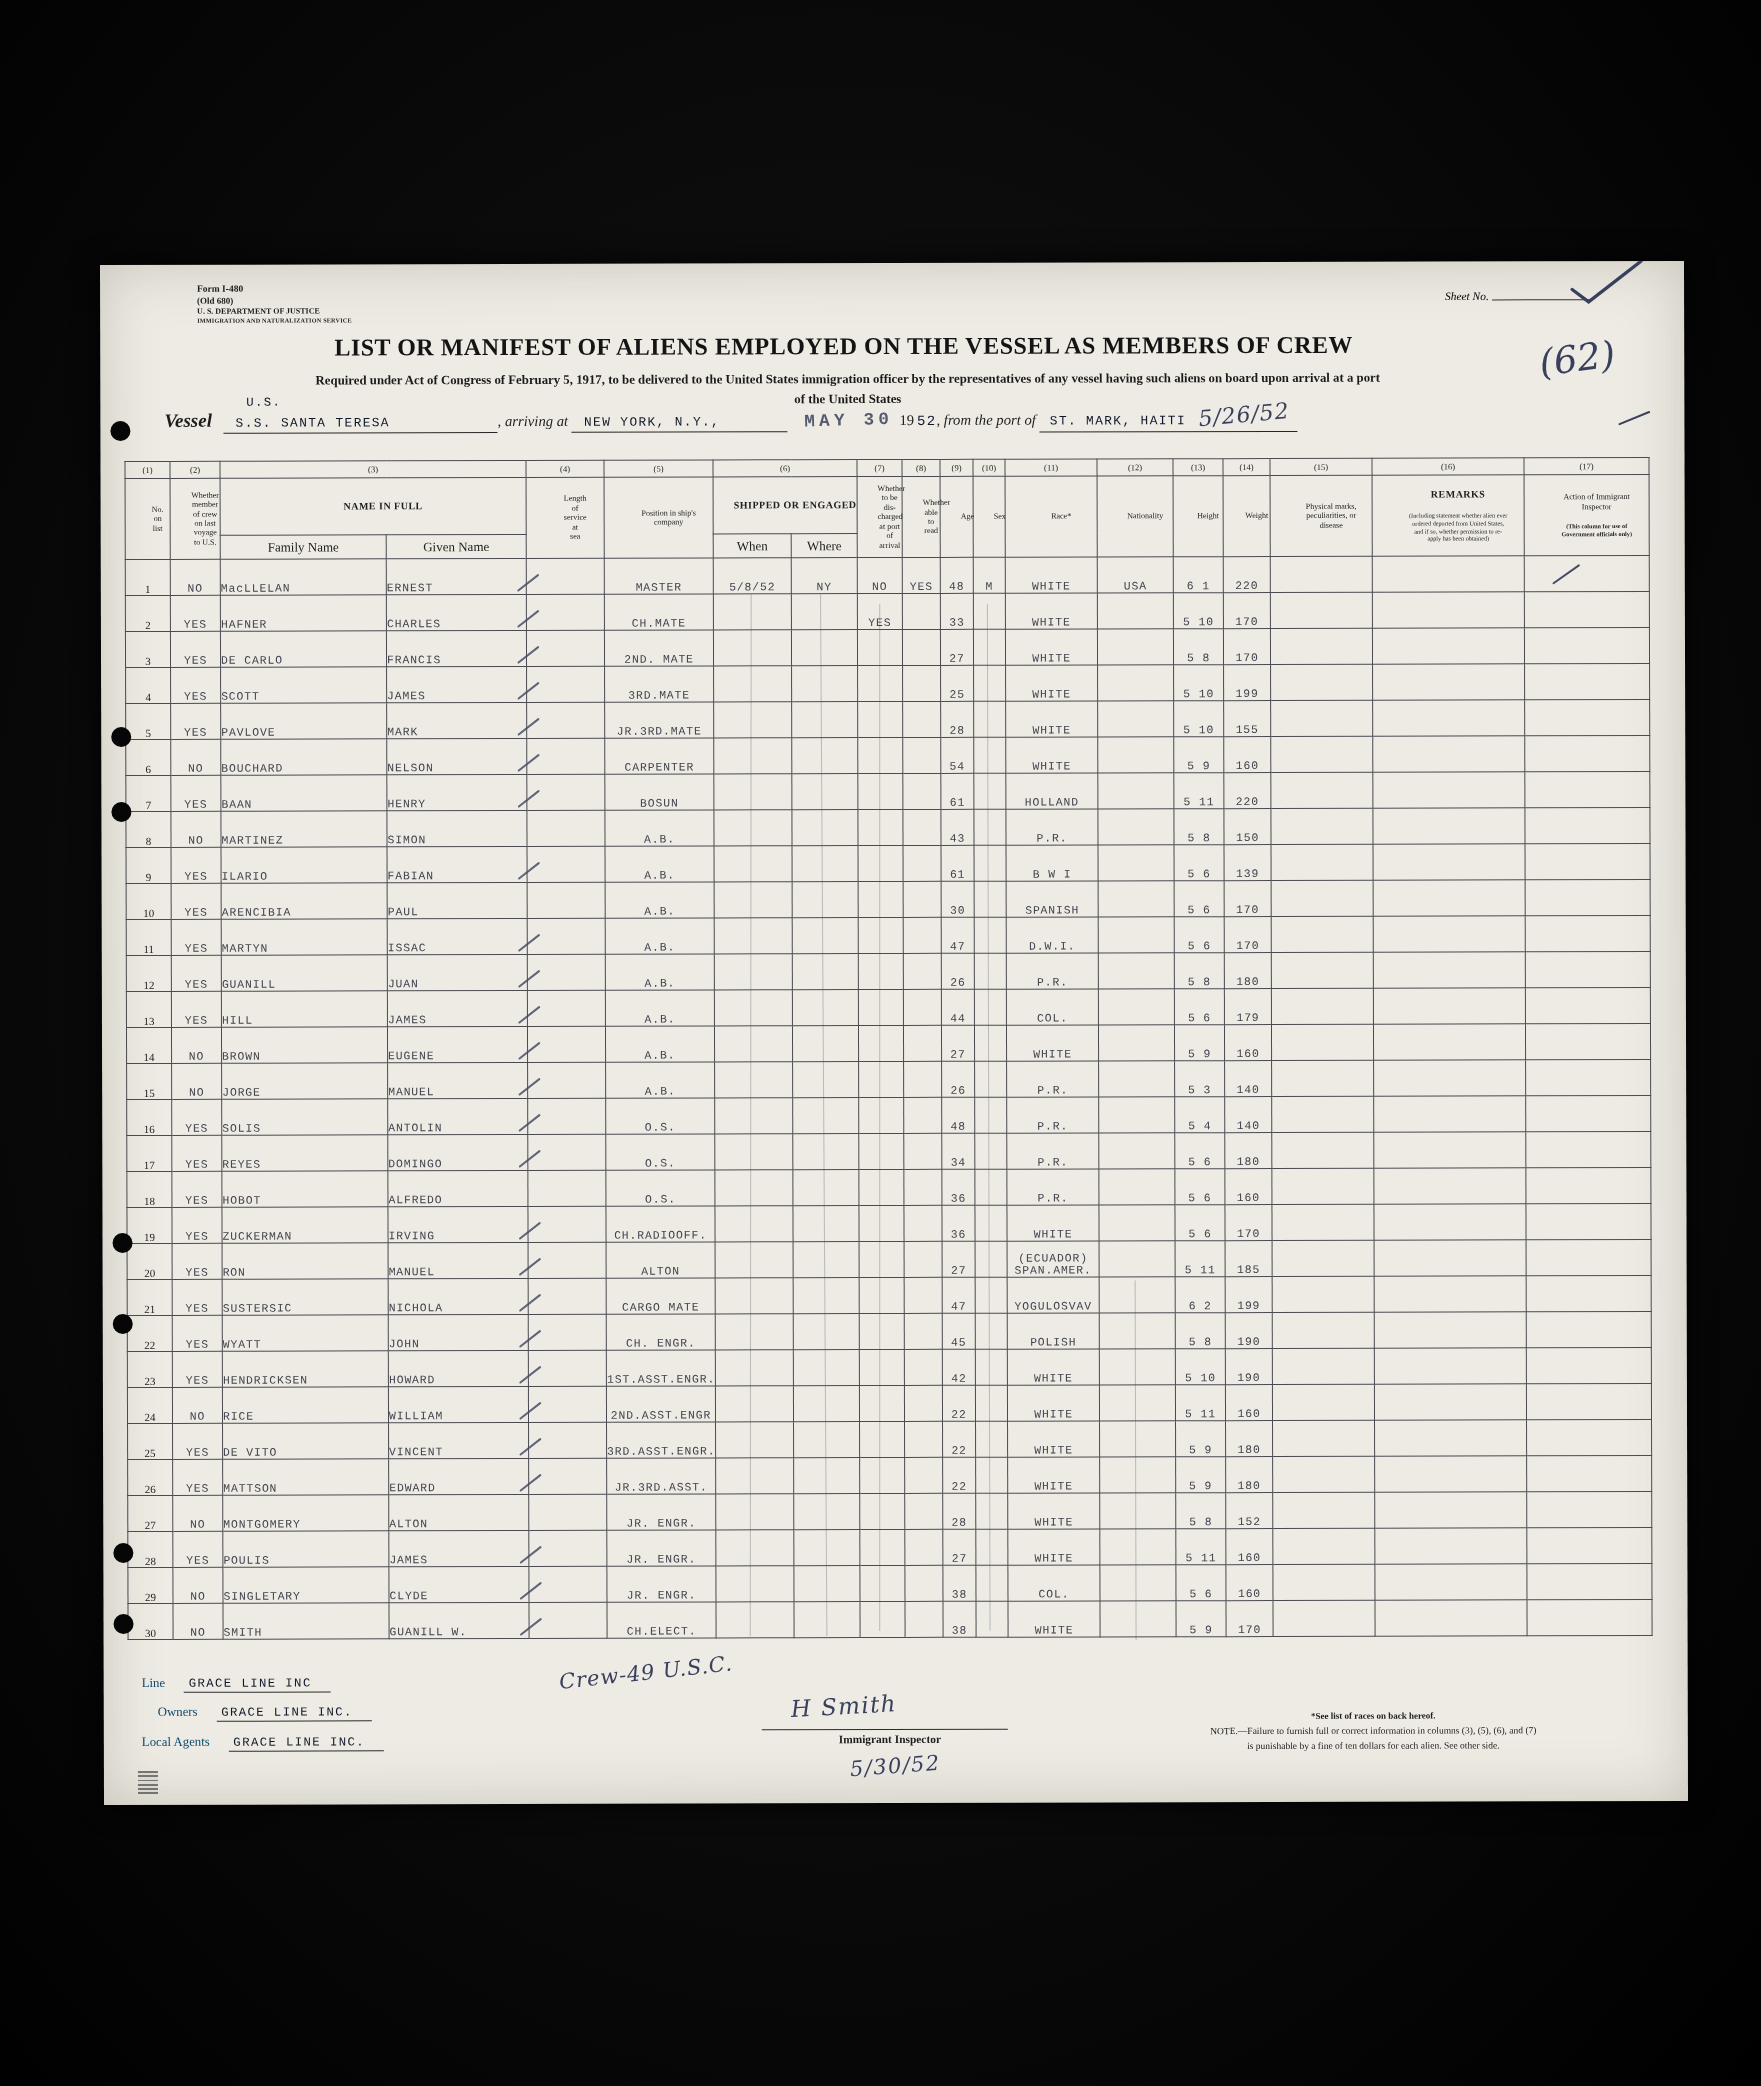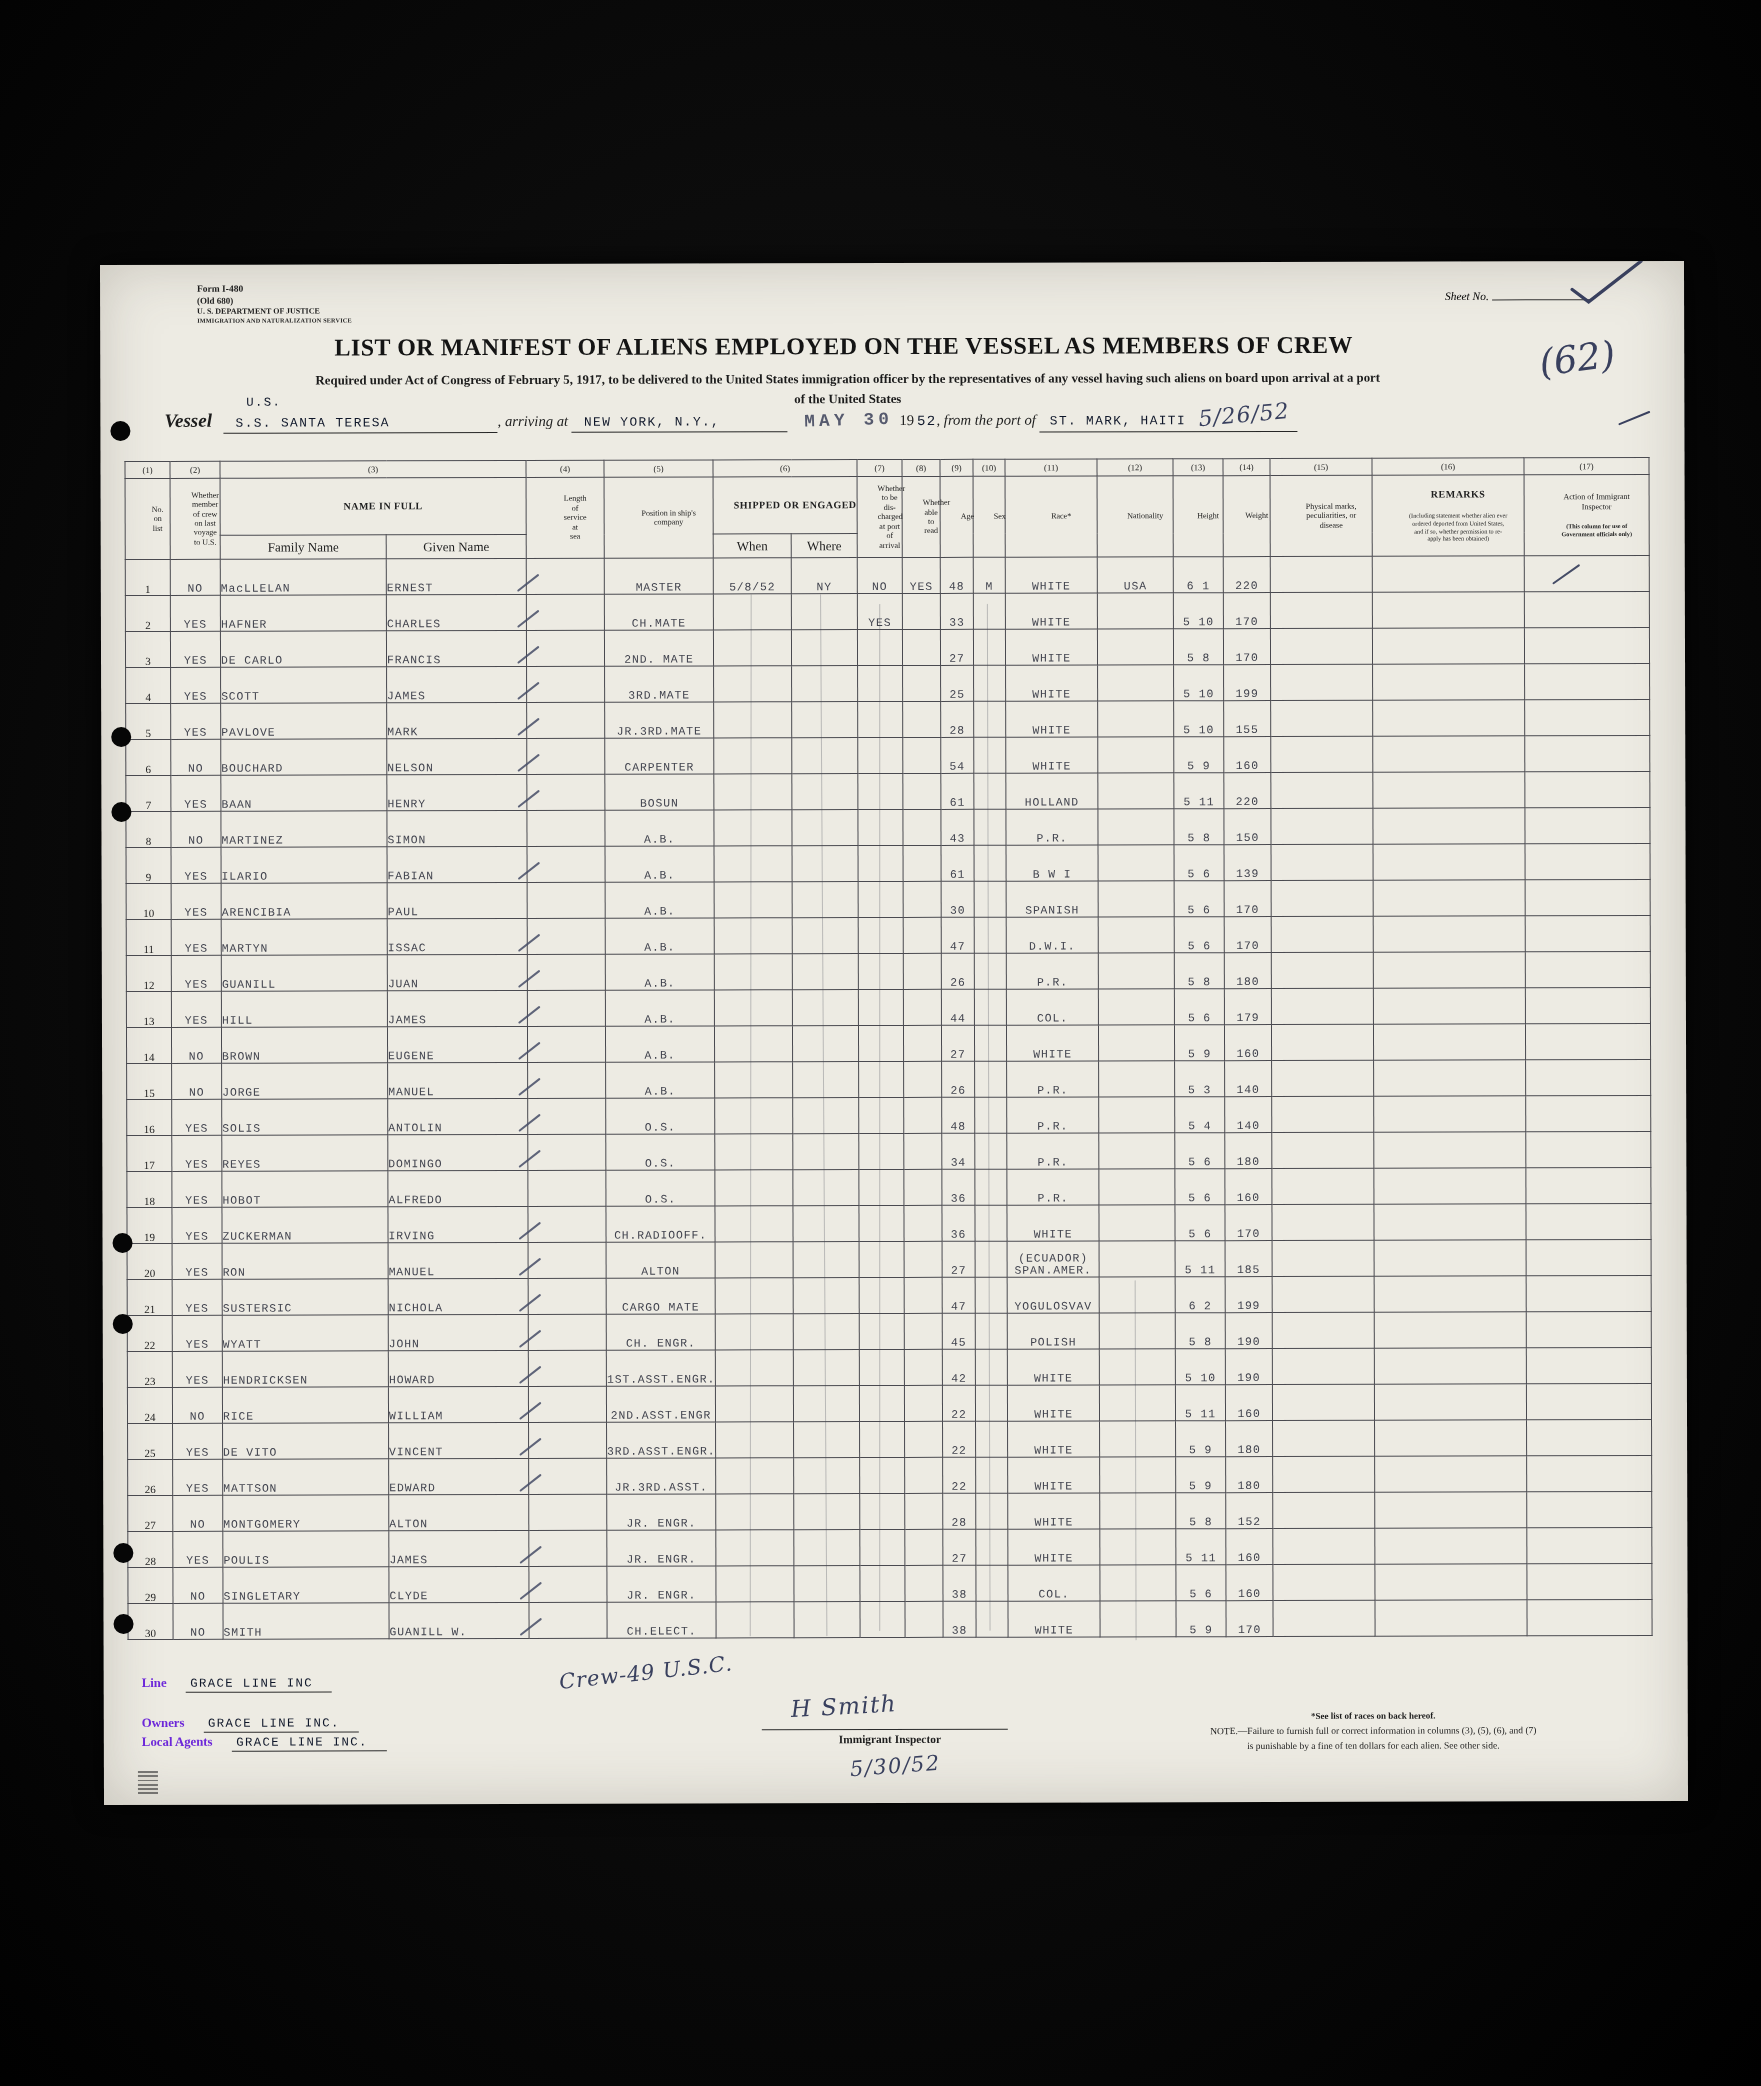--- a/index.html
+++ b/index.html
@@ -87,21 +87,21 @@
     width:26.5px;height:2.4px;background:#454c66;border-radius:1.4px;
     transform:rotate(-38deg);position:relative;left:-12.3px;top:-9.5px;opacity:.85;
   }
   .ditto{position:absolute;width:1.4px;background:rgba(66,68,84,.30);border-radius:0.9px;}
   .pen-mark-action{position:absolute;width:33px;height:2.4px;background:#454c66;border-radius:1.4px;transform:rotate(-35deg);}
 
   
   .hole{position:absolute;width:20px;height:20px;border-radius:50%;background:#060606;}
 
   
-  .foot-label{font-weight:bold;font-size:12.8px;color:#6d28d9;}
+  .foot-label{font-weight:normal;font-size:12.8px;color:#0c4a6e;}
   .foot-row{white-space:nowrap;}
   .foot-val{margin-left:17px;border-bottom:1.4px solid #2b2b2b;padding:0 19px 0.9px 4.7px;min-width:204px;font-size:12.3px;}
   .crew-note{left:455px;top:1397px;font-size:21px;transform:rotate(-6deg);letter-spacing:0.9px;}
   .sig{left:687px;top:1430px;font-size:23px;transform:rotate(-3deg);letter-spacing:1.4px;}
   .sig-line{left:658px;top:1466px;width:246px;height:1.4px;background:#2b2b2b;}
   .inspector{left:710px;top:1470px;width:152px;text-align:center;font-weight:bold;font-size:11.4px;}
   .sig-date{left:746px;top:1491px;font-size:21px;transform:rotate(-4deg);letter-spacing:1.4px;}
   .races-note{left:1042px;top:1448px;width:455px;text-align:center;font-size:9.5px;line-height:1.55;color:#1b1b1b;}
   .races-note .first{font-weight:bold;font-size:9px;}
   .printers-mark{left:34px;top:1506px;width:20px;height:23px;
@@ -889,21 +889,21 @@
   <div class="hole" style="left:10.4px;top:537px;"></div>
   <div class="hole" style="left:10.4px;top:968px;"></div>
   <div class="hole" style="left:10.4px;top:1049px;"></div>
   <div class="hole" style="left:10.4px;top:1278px;"></div>
   <div class="hole" style="left:10.4px;top:1349px;"></div>
 
   <div class="abs foot-row" style="left:38px;top:1411px;">
     <span class="foot-label">Line</span>
     <span class="foot-val typed">GRACE LINE INC</span>
   </div>
-  <div class="abs foot-row" style="left:38px;top:1440px;margin-top:11px;">
+  <div class="abs foot-row" style="left:54px;top:1440px;">
     <span class="foot-label">Owners</span>
     <span class="foot-val typed">GRACE LINE INC.</span>
   </div>
   <div class="abs foot-row" style="left:38px;top:1470px;">
     <span class="foot-label">Local Agents</span>
     <span class="foot-val typed">GRACE LINE INC.</span>
   </div>
 
   <div class="abs crew-note ink">Crew-49 U.S.C.</div>
 

